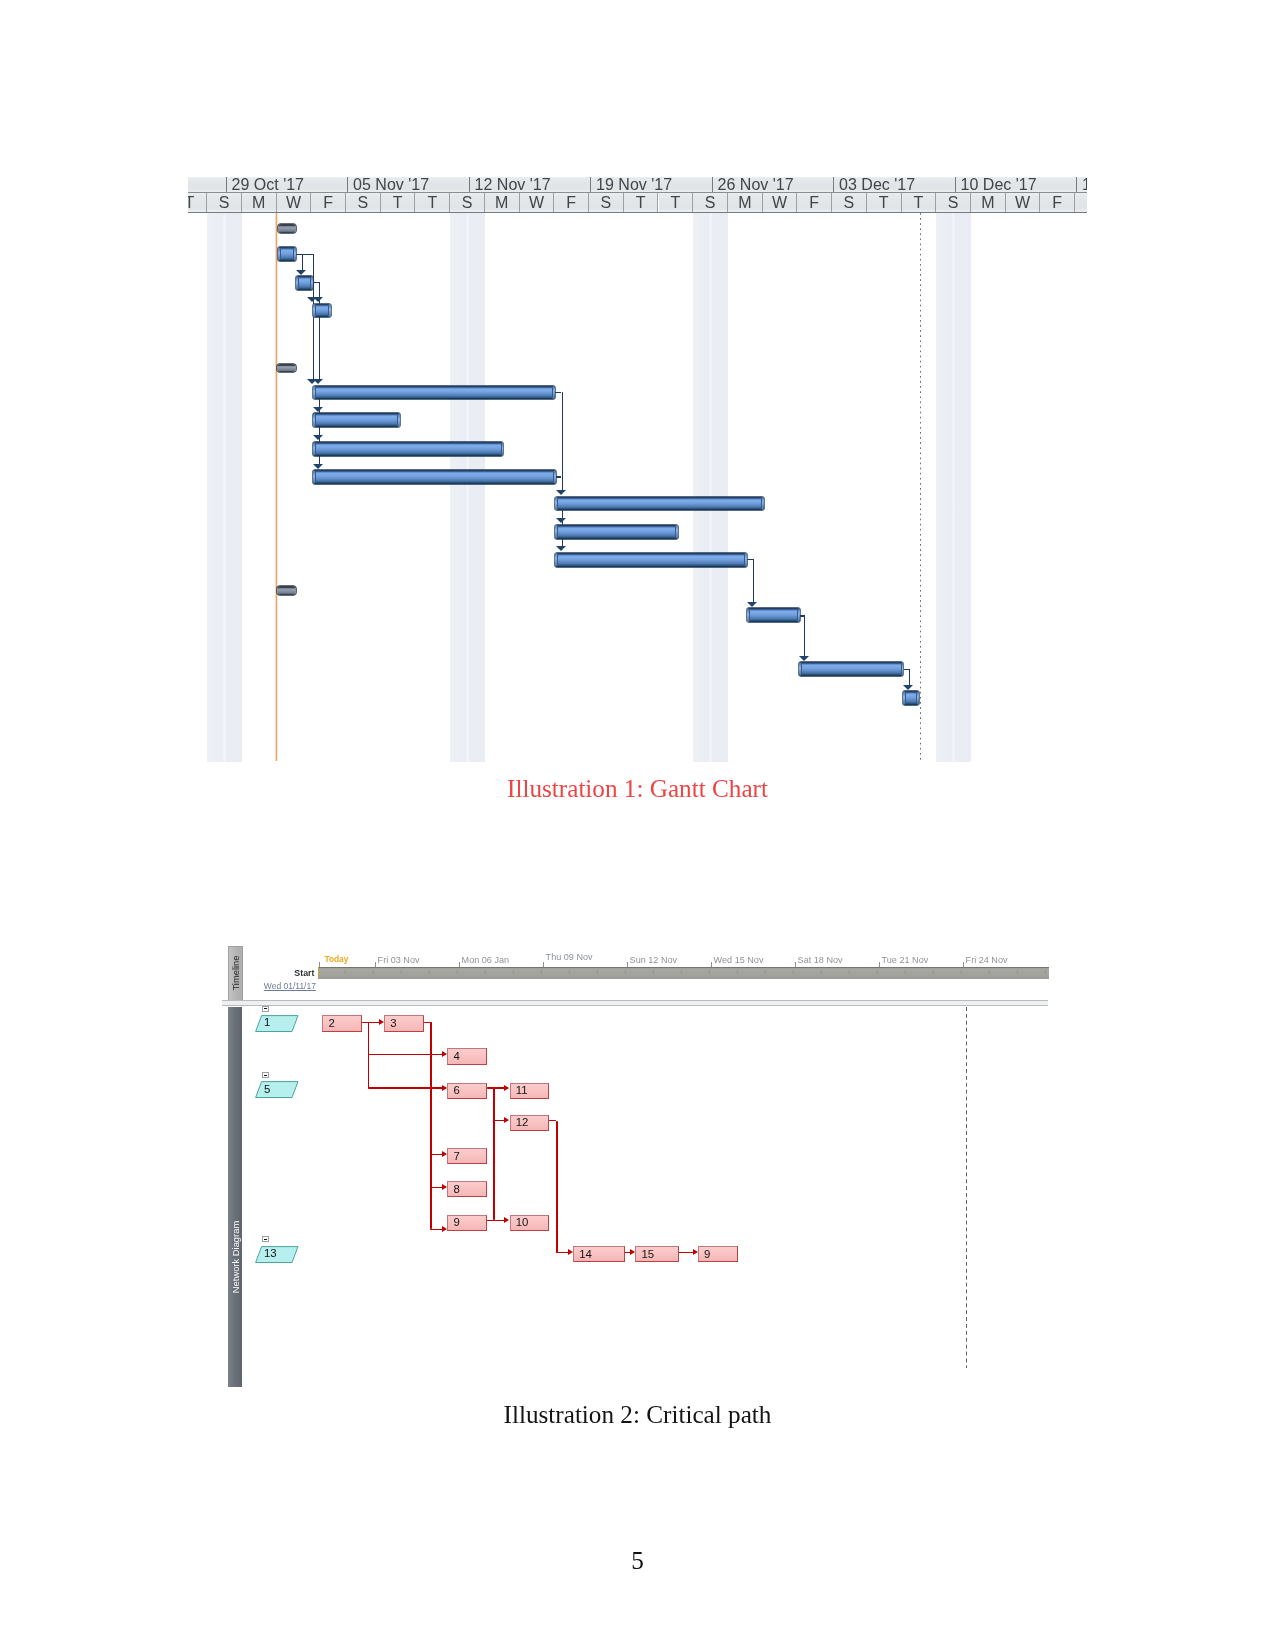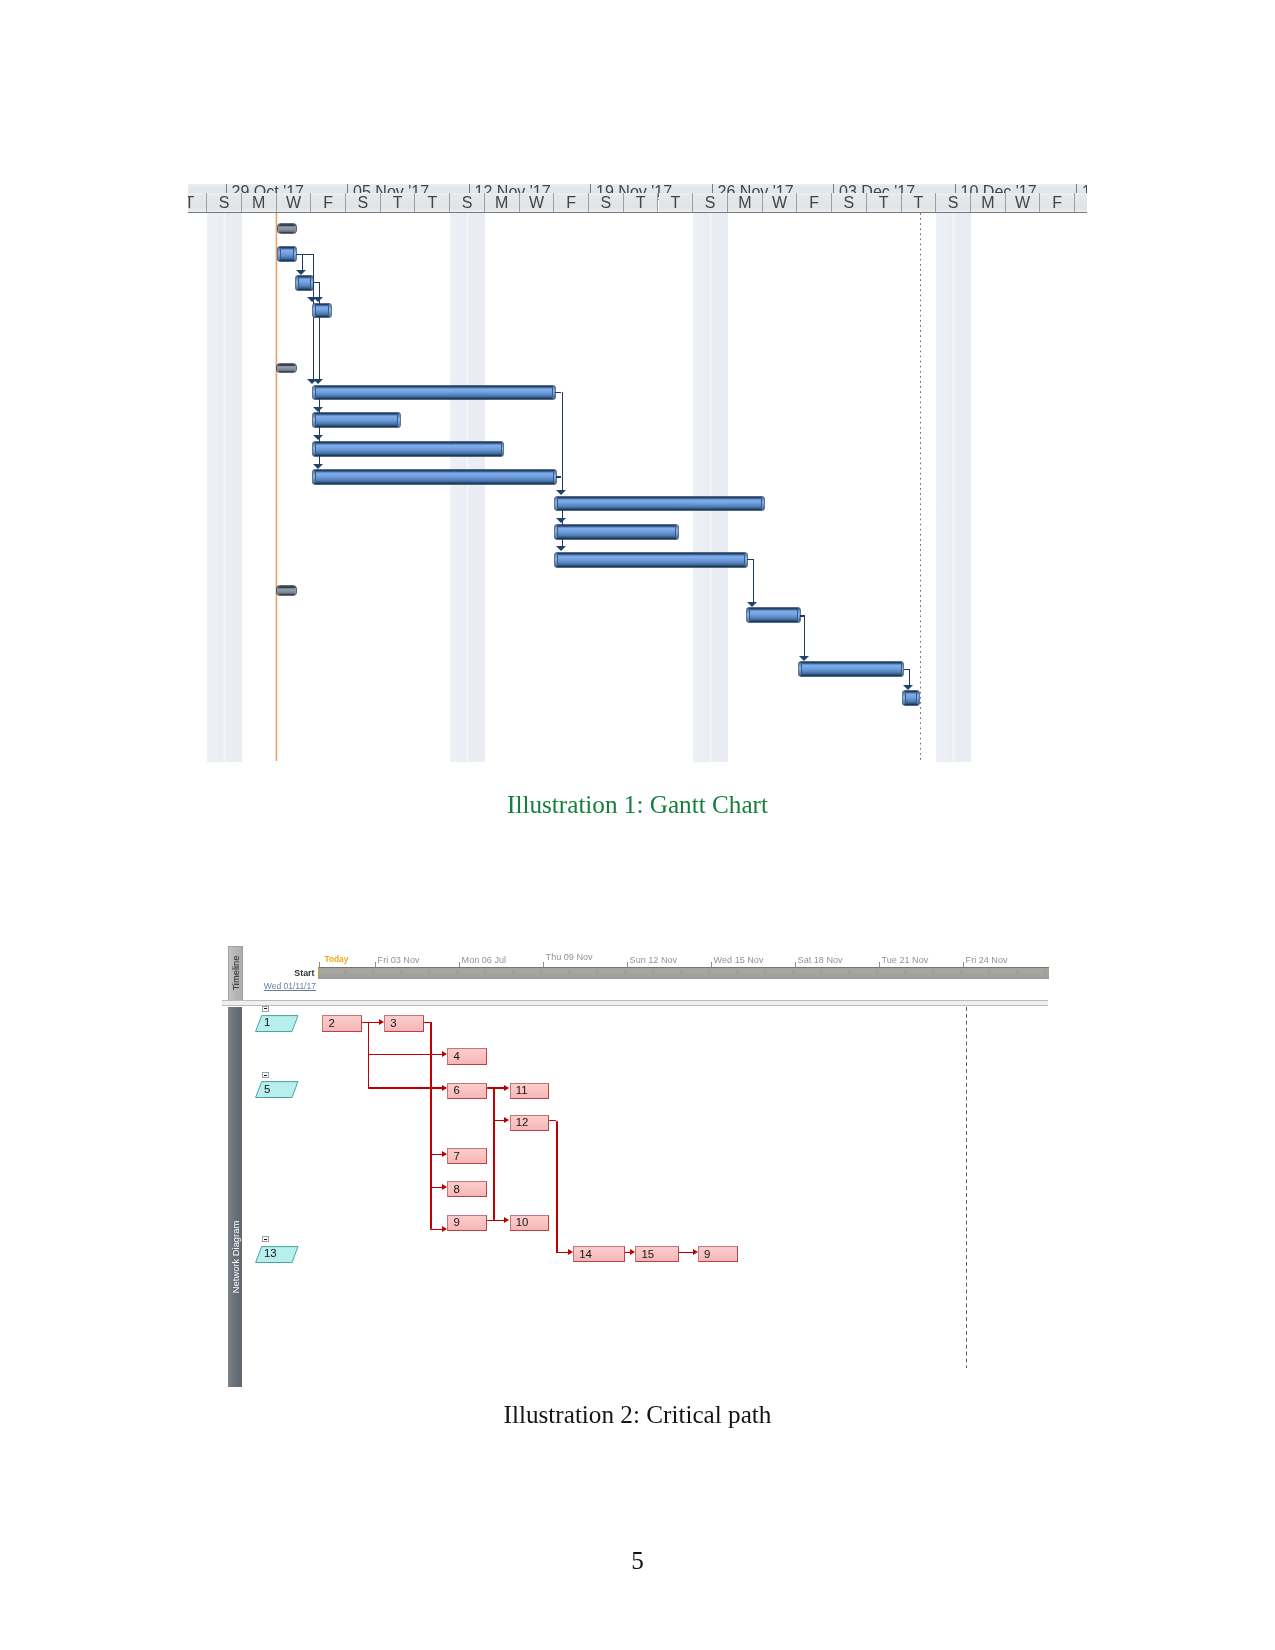--- a/index.html
+++ b/index.html
@@ -3,21 +3,21 @@
 <meta charset="utf-8">
 <title>Project schedule page</title>
 <style>
   html,body{margin:0;padding:0;}
   body{width:1275px;height:1650px;background:#ffffff;font-family:"Liberation Serif",serif;position:relative;overflow:hidden;}
   .page{position:absolute;left:0;top:0;width:1275px;height:1650px;}
 
   
   #gantt{position:absolute;left:188px;top:176.5px;width:899px;height:585px;}
   .g-head{position:absolute;left:0;top:0;width:899px;height:36.5px;box-sizing:border-box;}
-  .g-top{position:absolute;left:0;top:7px;width:899px;height:16.6px;
+  .g-top{position:absolute;left:0;top:0;width:899px;height:16.6px;
          border-bottom:1px solid #868d94;box-sizing:border-box;}
   .g-bot{position:absolute;left:0;top:16.6px;width:899px;height:18.9px;}
   .g-headline{position:absolute;left:0;top:35.4px;width:899px;height:1.0px;background:#747b81;z-index:3;}
   .g-cellT,.g-cellD{position:absolute;top:0;bottom:0;box-sizing:border-box;
     background:linear-gradient(to bottom,#eceeef 0%,#e6e9eb 14%,#e2e6e9 45%,#e0e4e7 78%,#eceff1 100%);
     font-family:"Liberation Sans",sans-serif;color:#40454a;
     display:flex;align-items:center;overflow:hidden;white-space:nowrap;}
   .g-cellT{font-size:16px;padding-left:4.7px;padding-top:1.4px;justify-content:flex-start;border-left:1px solid #767c82;}
   .g-cellD{font-size:16px;justify-content:center;padding-top:1.5px;border-right:1px solid #9aa0a6;}
   .g-body{position:absolute;left:0;top:36.4px;width:899px;height:549px;background:#fff;overflow:hidden;}
@@ -54,21 +54,21 @@
   .lk{position:absolute;background:#20395f;}
   .lkh{height:1.1px;}
   .lkv{width:1.1px;}
   .arr{position:absolute;width:0;height:0;
        border-left:5.8px solid transparent;border-right:5.8px solid transparent;
        border-top:5.4px solid #20436e;}
 
   
   .cap{position:absolute;left:0;width:1275px;text-align:center;
        font-family:"Liberation Serif",serif;font-size:25.2px;line-height:26px;}
-  #cap1{top:776px;color:#15803d;margin-top:16px;}
+  #cap1{top:776px;color:#ef4444;}
   #cap2{top:1402px;color:#141414;}
   #pageno{position:absolute;left:0;top:1547px;width:1275px;text-align:center;
        font-family:"Liberation Serif",serif;font-size:25.2px;color:#111;}
 
   
   #net{position:absolute;left:222px;top:944px;width:827px;height:444px;}
   .nd-tl-label{position:absolute;left:5.9px;top:1.9px;width:14.8px;height:54.7px;
      background:linear-gradient(to right,#c3c3c3,#b4b4b4 55%,#aeaeae);border:1px solid #a0a0a0;
      box-sizing:border-box;}
   .nd-tl-label span{position:absolute;left:50%;top:50%;transform:translate(-50%,-50%) rotate(-90deg);
@@ -263,21 +263,21 @@
       <span>Network Diagram</span>
     </div>
     <div id="nd-timeline">
         <div class="nd-bar" style="left: 95.7px; top: 23.2px; width: 731.2px; height: 11.3px; background-image: repeating-linear-gradient(to right, rgba(125, 125, 119, 0.35) 0px, rgba(125, 125, 119, 0.35) 0.6px, rgba(0, 0, 0, 0) 0.6px, rgba(0, 0, 0, 0) 28px), linear-gradient(rgb(159, 160, 155) 0%, rgb(167, 167, 162) 12%, rgb(164, 164, 159) 55%, rgb(156, 156, 151) 100%); background-size: 28px 4.5px, 100% 100%; background-repeat: repeat-x, no-repeat; background-position: -1.2px 1.2px, 0px 0px;"></div>
         <div style="position: absolute; width: 1.6px; background: rgb(201, 162, 39); left: 95.7px; top: 23.2px; height: 11.3px;"></div>
         <div class="nd-today" style="left: 102.4px; top: 10px;">Today</div>
         <div class="nd-tick" style="left: 97.3px; top: 18.2px; height: 5px;"></div>
         <div class="nd-tick" style="left: 153.3px; top: 18.2px; height: 5px;"></div>
         <div class="nd-tick-label" style="left: 155.6px; top: 10.6px;">Fri 03 Nov</div>
         <div class="nd-tick" style="left: 237.3px; top: 18.2px; height: 5px;"></div>
-        <div class="nd-tick-label" style="left: 239.6px; top: 10.6px;">Mon 06 Jul</div>
+        <div class="nd-tick-label" style="left: 239.6px; top: 10.6px;">Mon 06 Jan</div>
         <div class="nd-tick" style="left: 321.3px; top: 18.2px; height: 5px;"></div>
         <div class="nd-tick-label" style="left: 323.6px; top: 8px;">Thu 09 Nov</div>
         <div class="nd-tick" style="left: 405.3px; top: 18.2px; height: 5px;"></div>
         <div class="nd-tick-label" style="left: 407.6px; top: 10.6px;">Sun 12 Nov</div>
         <div class="nd-tick" style="left: 489.3px; top: 18.2px; height: 5px;"></div>
         <div class="nd-tick-label" style="left: 491.6px; top: 10.6px;">Wed 15 Nov</div>
         <div class="nd-tick" style="left: 573.3px; top: 18.2px; height: 5px;"></div>
         <div class="nd-tick-label" style="left: 575.6px; top: 10.6px;">Sat 18 Nov</div>
         <div class="nd-tick" style="left: 657.3px; top: 18.2px; height: 5px;"></div>
         <div class="nd-tick-label" style="left: 659.6px; top: 10.6px;">Tue 21 Nov</div>

